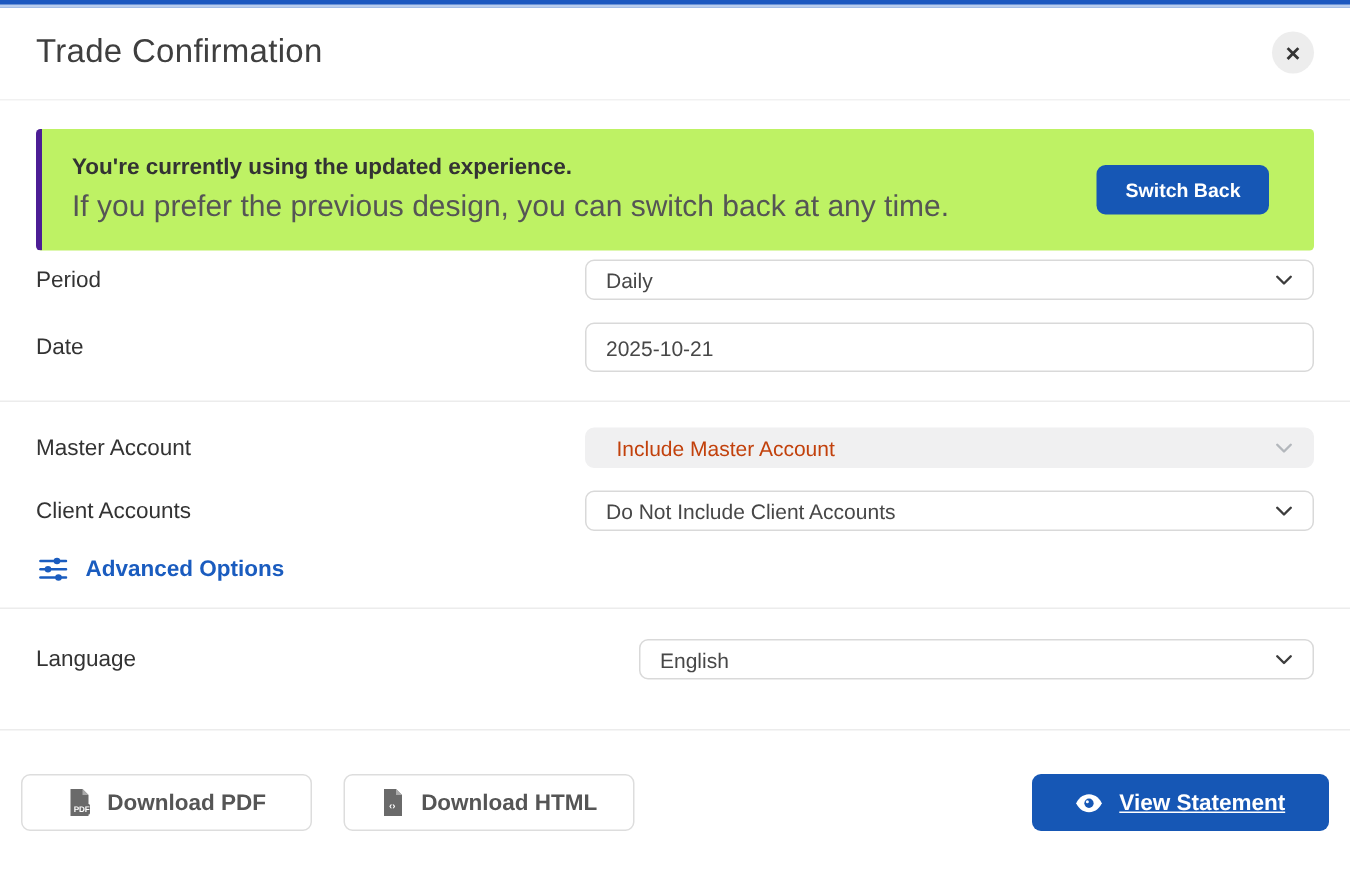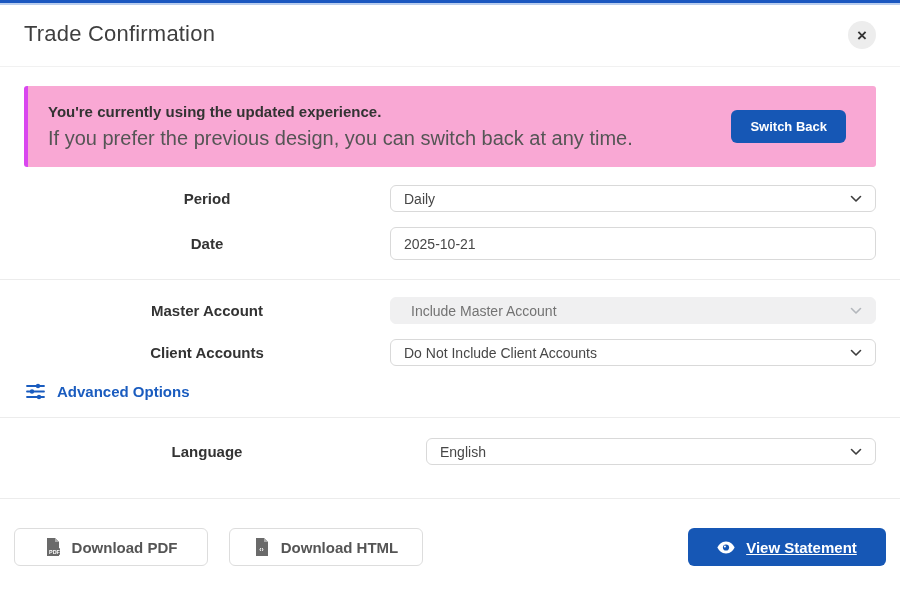--- a/index.html
+++ b/index.html
@@ -15,41 +15,41 @@
   .modal-title { font-size: 22px; font-weight: 500; color: #3f3f3f; letter-spacing: 0.2px; }
   .close-btn {
     width: 28px; height: 28px; border-radius: 50%; background: #ededed;
     display: flex; align-items: center; justify-content: center;
     font-size: 17px; font-weight: 700; color: #333; cursor: pointer; border: none; line-height: 1;
   }
 
   .modal-body { padding: 19px 24px 0 24px; }
 
   .banner {
-    background: #f9a8d4; border-left: 4px solid #d946ef; border-radius: 3px;
+    background: #bef264; border-left: 4px solid #4c1d95; border-radius: 3px;
     padding: 14px 20px 14px 20px; display: flex; align-items: center; justify-content: space-between;
-    margin-bottom: 18px; min-height: 81px;
+    margin-bottom: 6px; min-height: 81px;
   }
   .banner-title { font-size: 15px; font-weight: 700; color: #333; margin-bottom: 7px; }
   .banner-subtitle { font-size: 20px; color: #555; }
   .switch-back-btn {
     background: #1657b5; color: #ffffff; border: none; border-radius: 6px;
     font-size: 13px; font-weight: 700; padding: 9px 19px; cursor: pointer;
     font-family: inherit; white-space: nowrap; margin-right: 10px;
   }
 
   .form-row { display: flex; align-items: center; margin-bottom: 15px; }
-  .form-label { width: 366px; flex: none; font-size: 15px; font-weight: 700; color: #333; text-align: center; }
+  .form-label { width: 366px; flex: none; font-size: 15px; font-weight: 400; color: #333; }
   .field {
     flex: 1; height: 27px; border: 1px solid #d9d9d9; border-radius: 6px;
     background: #fff; display: flex; align-items: center; justify-content: space-between;
     padding: 0 13px; font-size: 14px; color: #474747; cursor: pointer;
   }
   .field .chev { flex: none; margin-left: 8px; display: flex; }
-  .field.disabled { background: #f0f0f1; border-color: #f0f0f1; color: #737373; cursor: default; padding-left: 20px; }
+  .field.disabled { background: #f0f0f1; border-color: #f0f0f1; color: #c2410c; cursor: default; padding-left: 20px; }
   .field.disabled .chev svg path { stroke: #b3b7bc; }
   input.field-input {
     flex: 1; height: 33px; border: 1px solid #d9d9d9; border-radius: 6px;
     padding: 0 13px; font-size: 14px; color: #474747; font-family: inherit; outline: none;
   }
 
   .divider { height: 1px; background: #ececec; margin: 0 -24px; }
   .divider.mt { margin-top: 19px; }
 
   .section-gap { height: 17px; }

